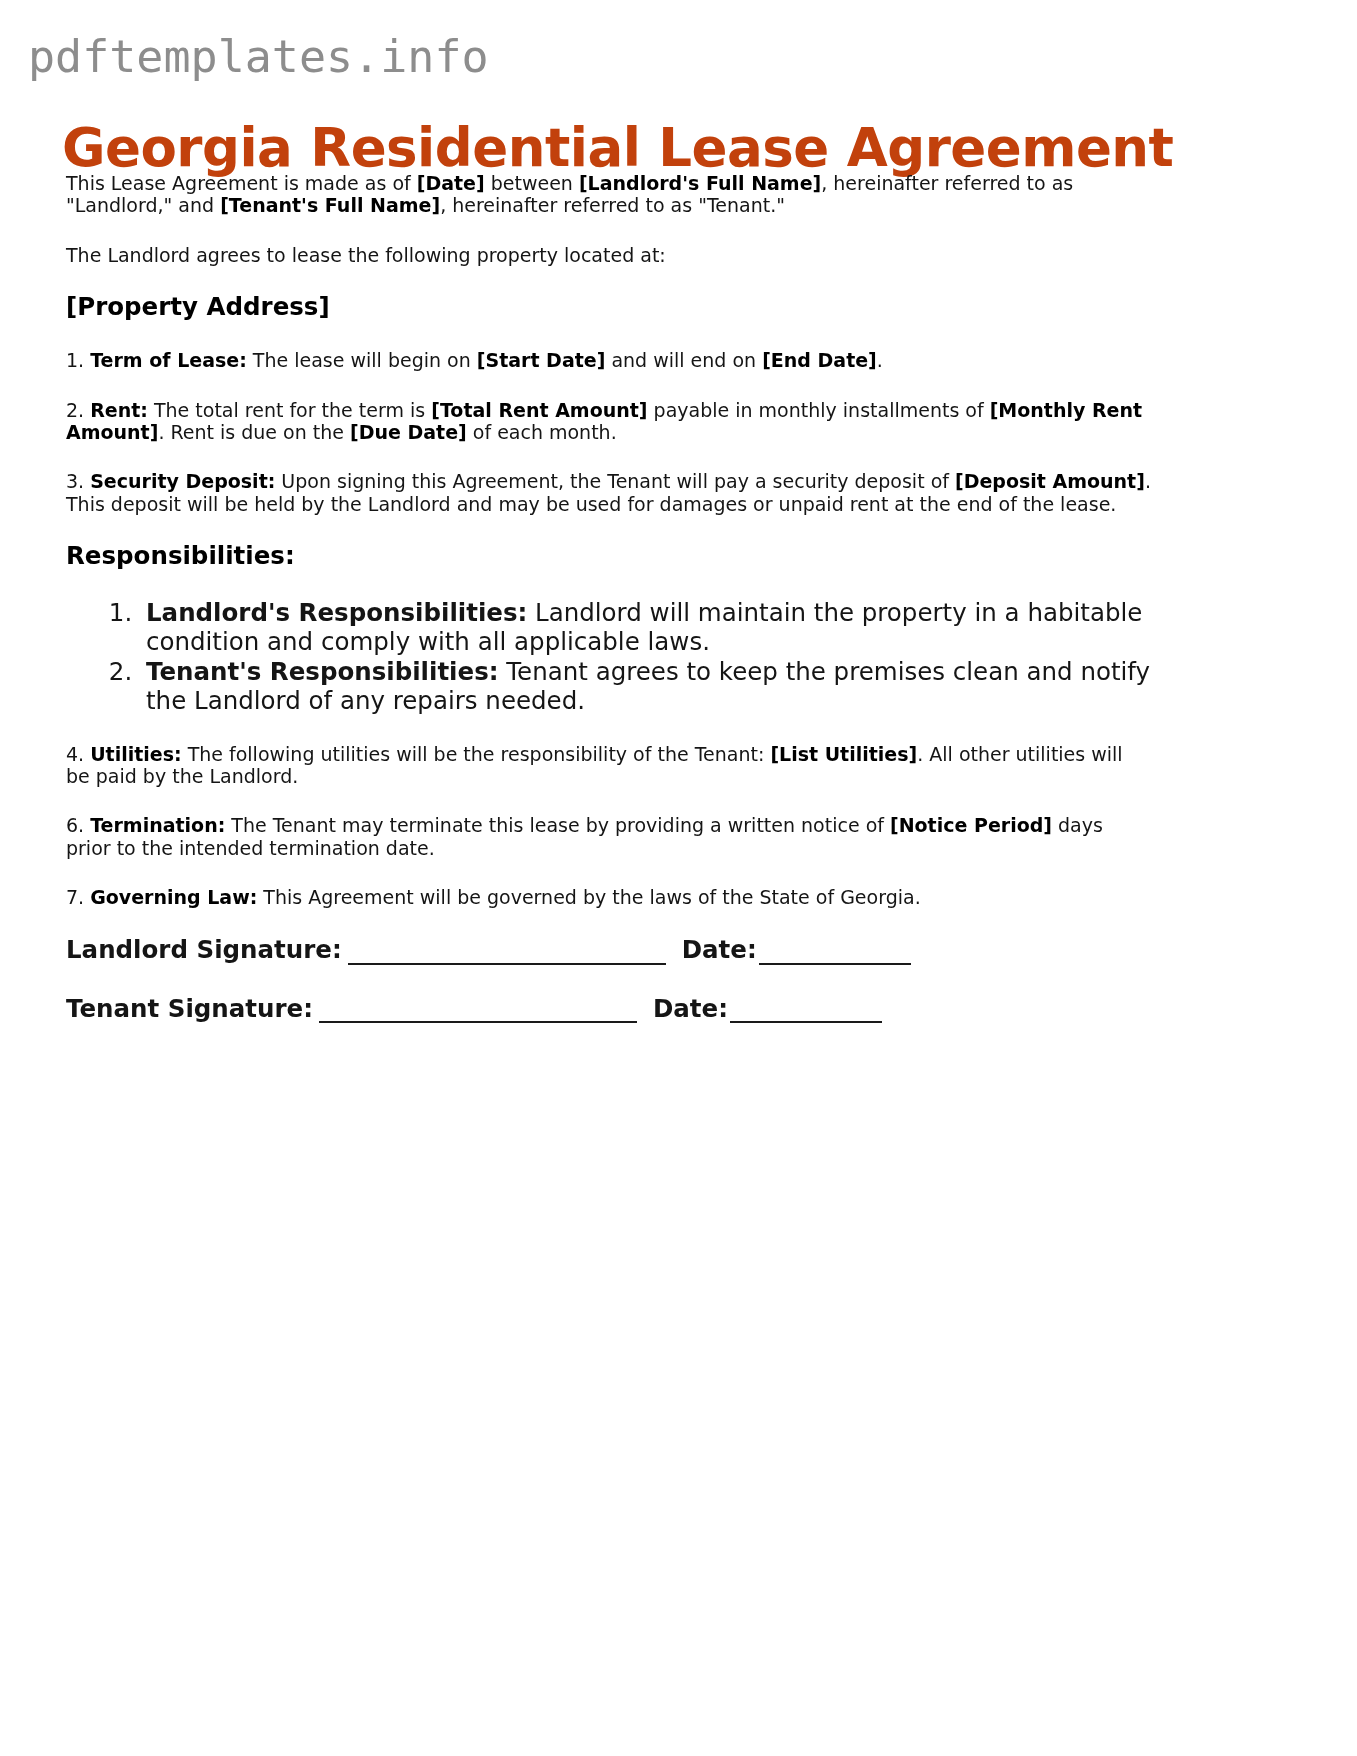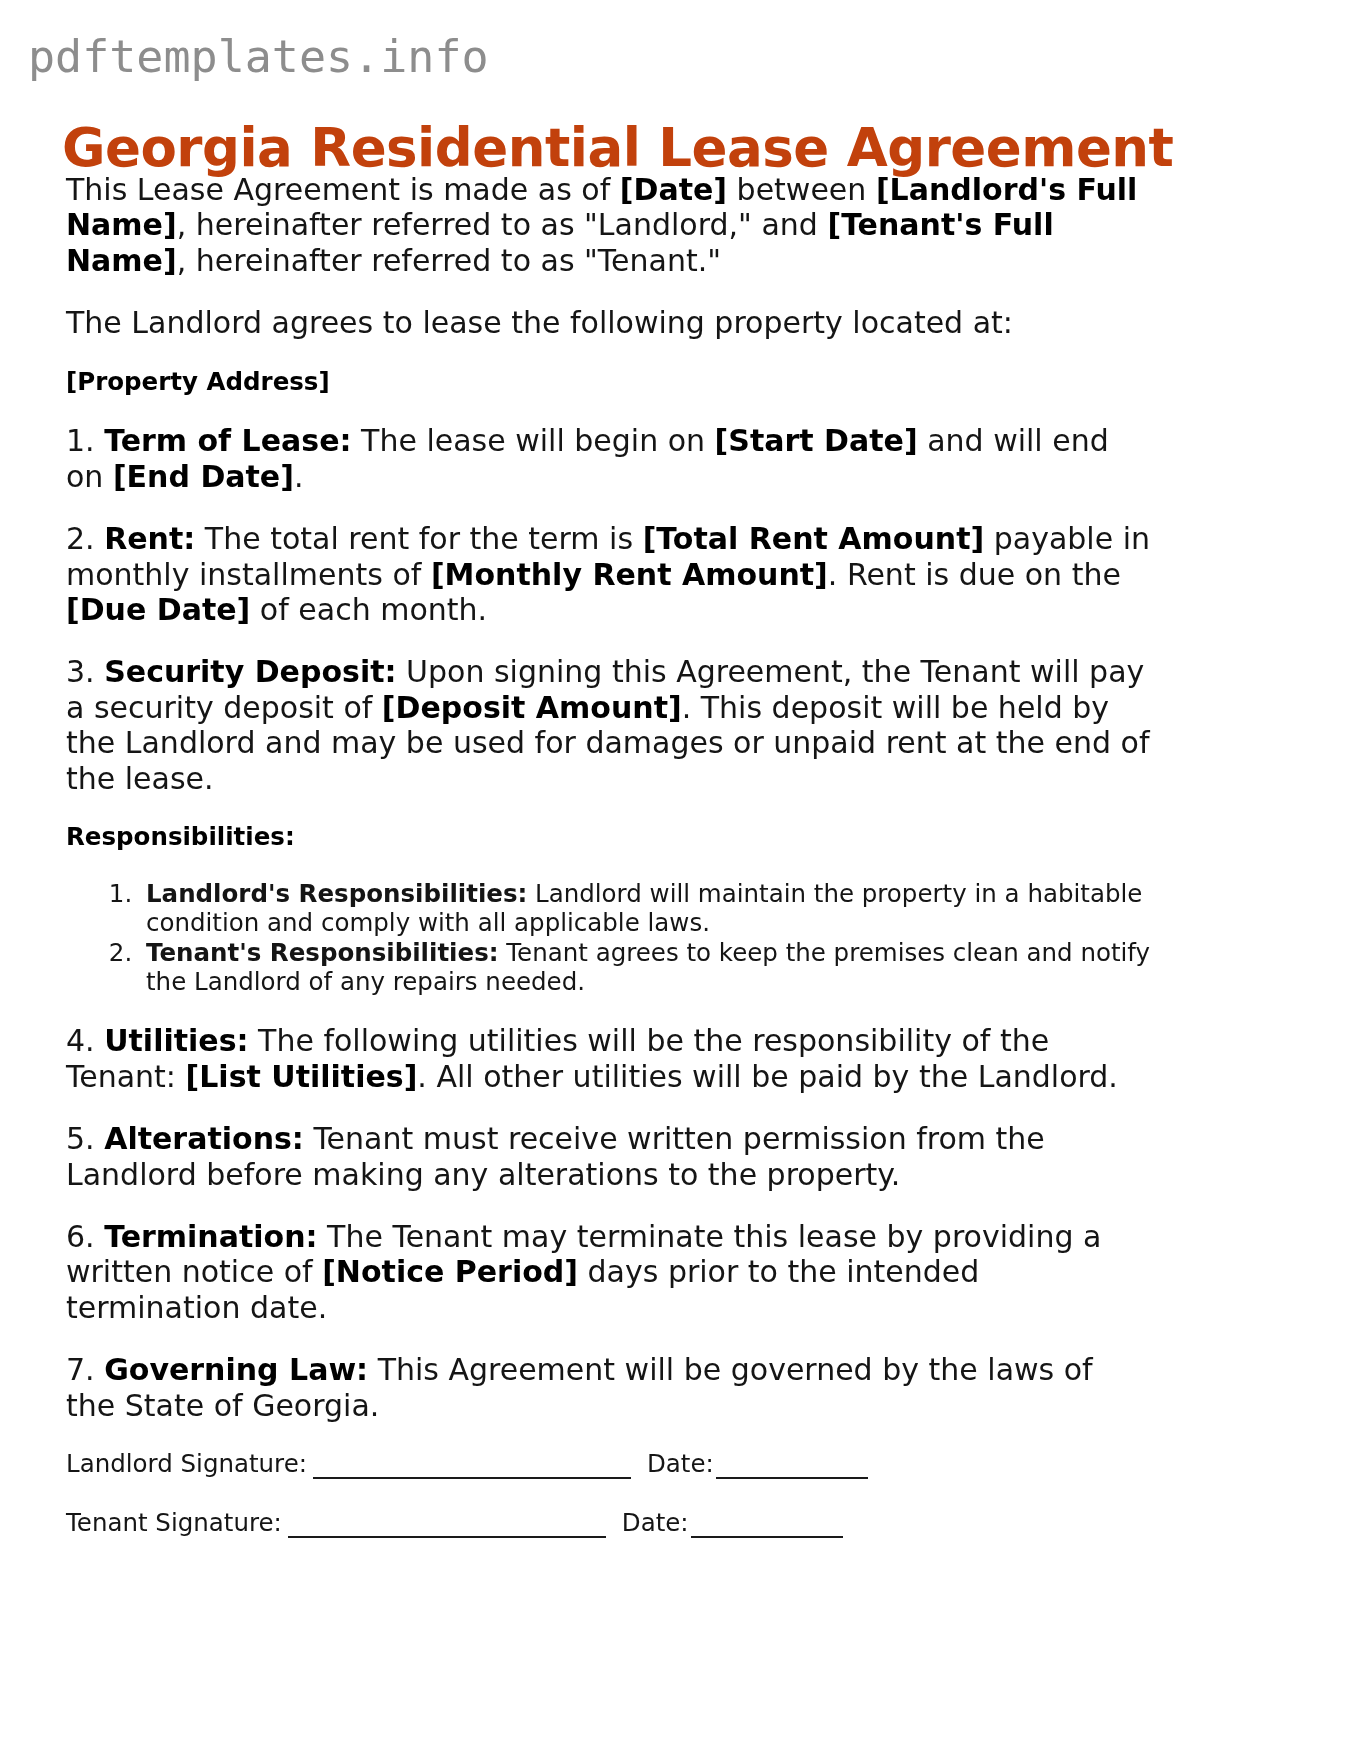--- a/index.html
+++ b/index.html
@@ -46,21 +46,21 @@
     color: #c2410c;
   }
   .content {
     position: absolute;
     left: 66px;
     top: 172px;
     width: 1085px;
   }
   p.para {
     margin: 0 0 27px 0;
-    font-size: 30px;
+    font-size: 19px;
     line-height: 1.18;
     color: #151515;
     font-weight: normal;
   }
   p.para b, .b {
     font-weight: bold;
     color: #000000;
   }
   .heading-bold {
     font-weight: bold;
@@ -76,20 +76,21 @@
   }
   ol.resp-list li {
     font-size: 24.5px;
     line-height: 1.20;
     margin: 0 0 0 0;
     padding-left: 6px;
     color: #151515;
   }
   .sig-block {
     margin-top: 18px;
+    font-weight: bold;
   }
   .sig-row {
     font-size: 24.5px;
     line-height: 1.18;
     margin-bottom: 30px;
     color: #151515;
     white-space: nowrap;
   }
   .ul-long {
     display: inline-block;
@@ -134,21 +135,20 @@
 
     <p class="heading-bold">Responsibilities:</p>
 
     <ol class="resp-list">
       <li><b>Landlord's Responsibilities:</b><span> Landlord will maintain the property in a habitable condition and comply with all applicable laws.</span></li>
       <li><b>Tenant's Responsibilities:</b><span> Tenant agrees to keep the premises clean and notify the Landlord of any repairs needed.</span></li>
     </ol>
 
     <p class="para"><span>4. </span><b>Utilities:</b><span> The following utilities will be the responsibility of the Tenant: </span><b>[List Utilities]</b><span>. All other utilities will be paid by the Landlord.</span></p>
 
-    <p class="para"><span>5. </span><b>Alterations:</b><span> Tenant must receive written permission from the Landlord before making any alterations to the property.</span></p>
 
     <p class="para"><span>6. </span><b>Termination:</b><span> The Tenant may terminate this lease by providing a written notice of </span><b>[Notice Period]</b><span> days prior to the intended termination date.</span></p>
 
     <p class="para"><span>7. </span><b>Governing Law:</b><span> This Agreement will be governed by the laws of the State of Georgia.</span></p>
 
 
     <div class="sig-block">
       <div class="sig-row"><span>Landlord Signature:</span><span class="ul-long"></span><span class="gap-sm"></span><span>Date:</span><span class="ul-short"></span></div>
       <div class="sig-row"><span>Tenant Signature:</span><span class="ul-long"></span><span class="gap-sm"></span><span>Date:</span><span class="ul-short"></span></div>
     </div>

